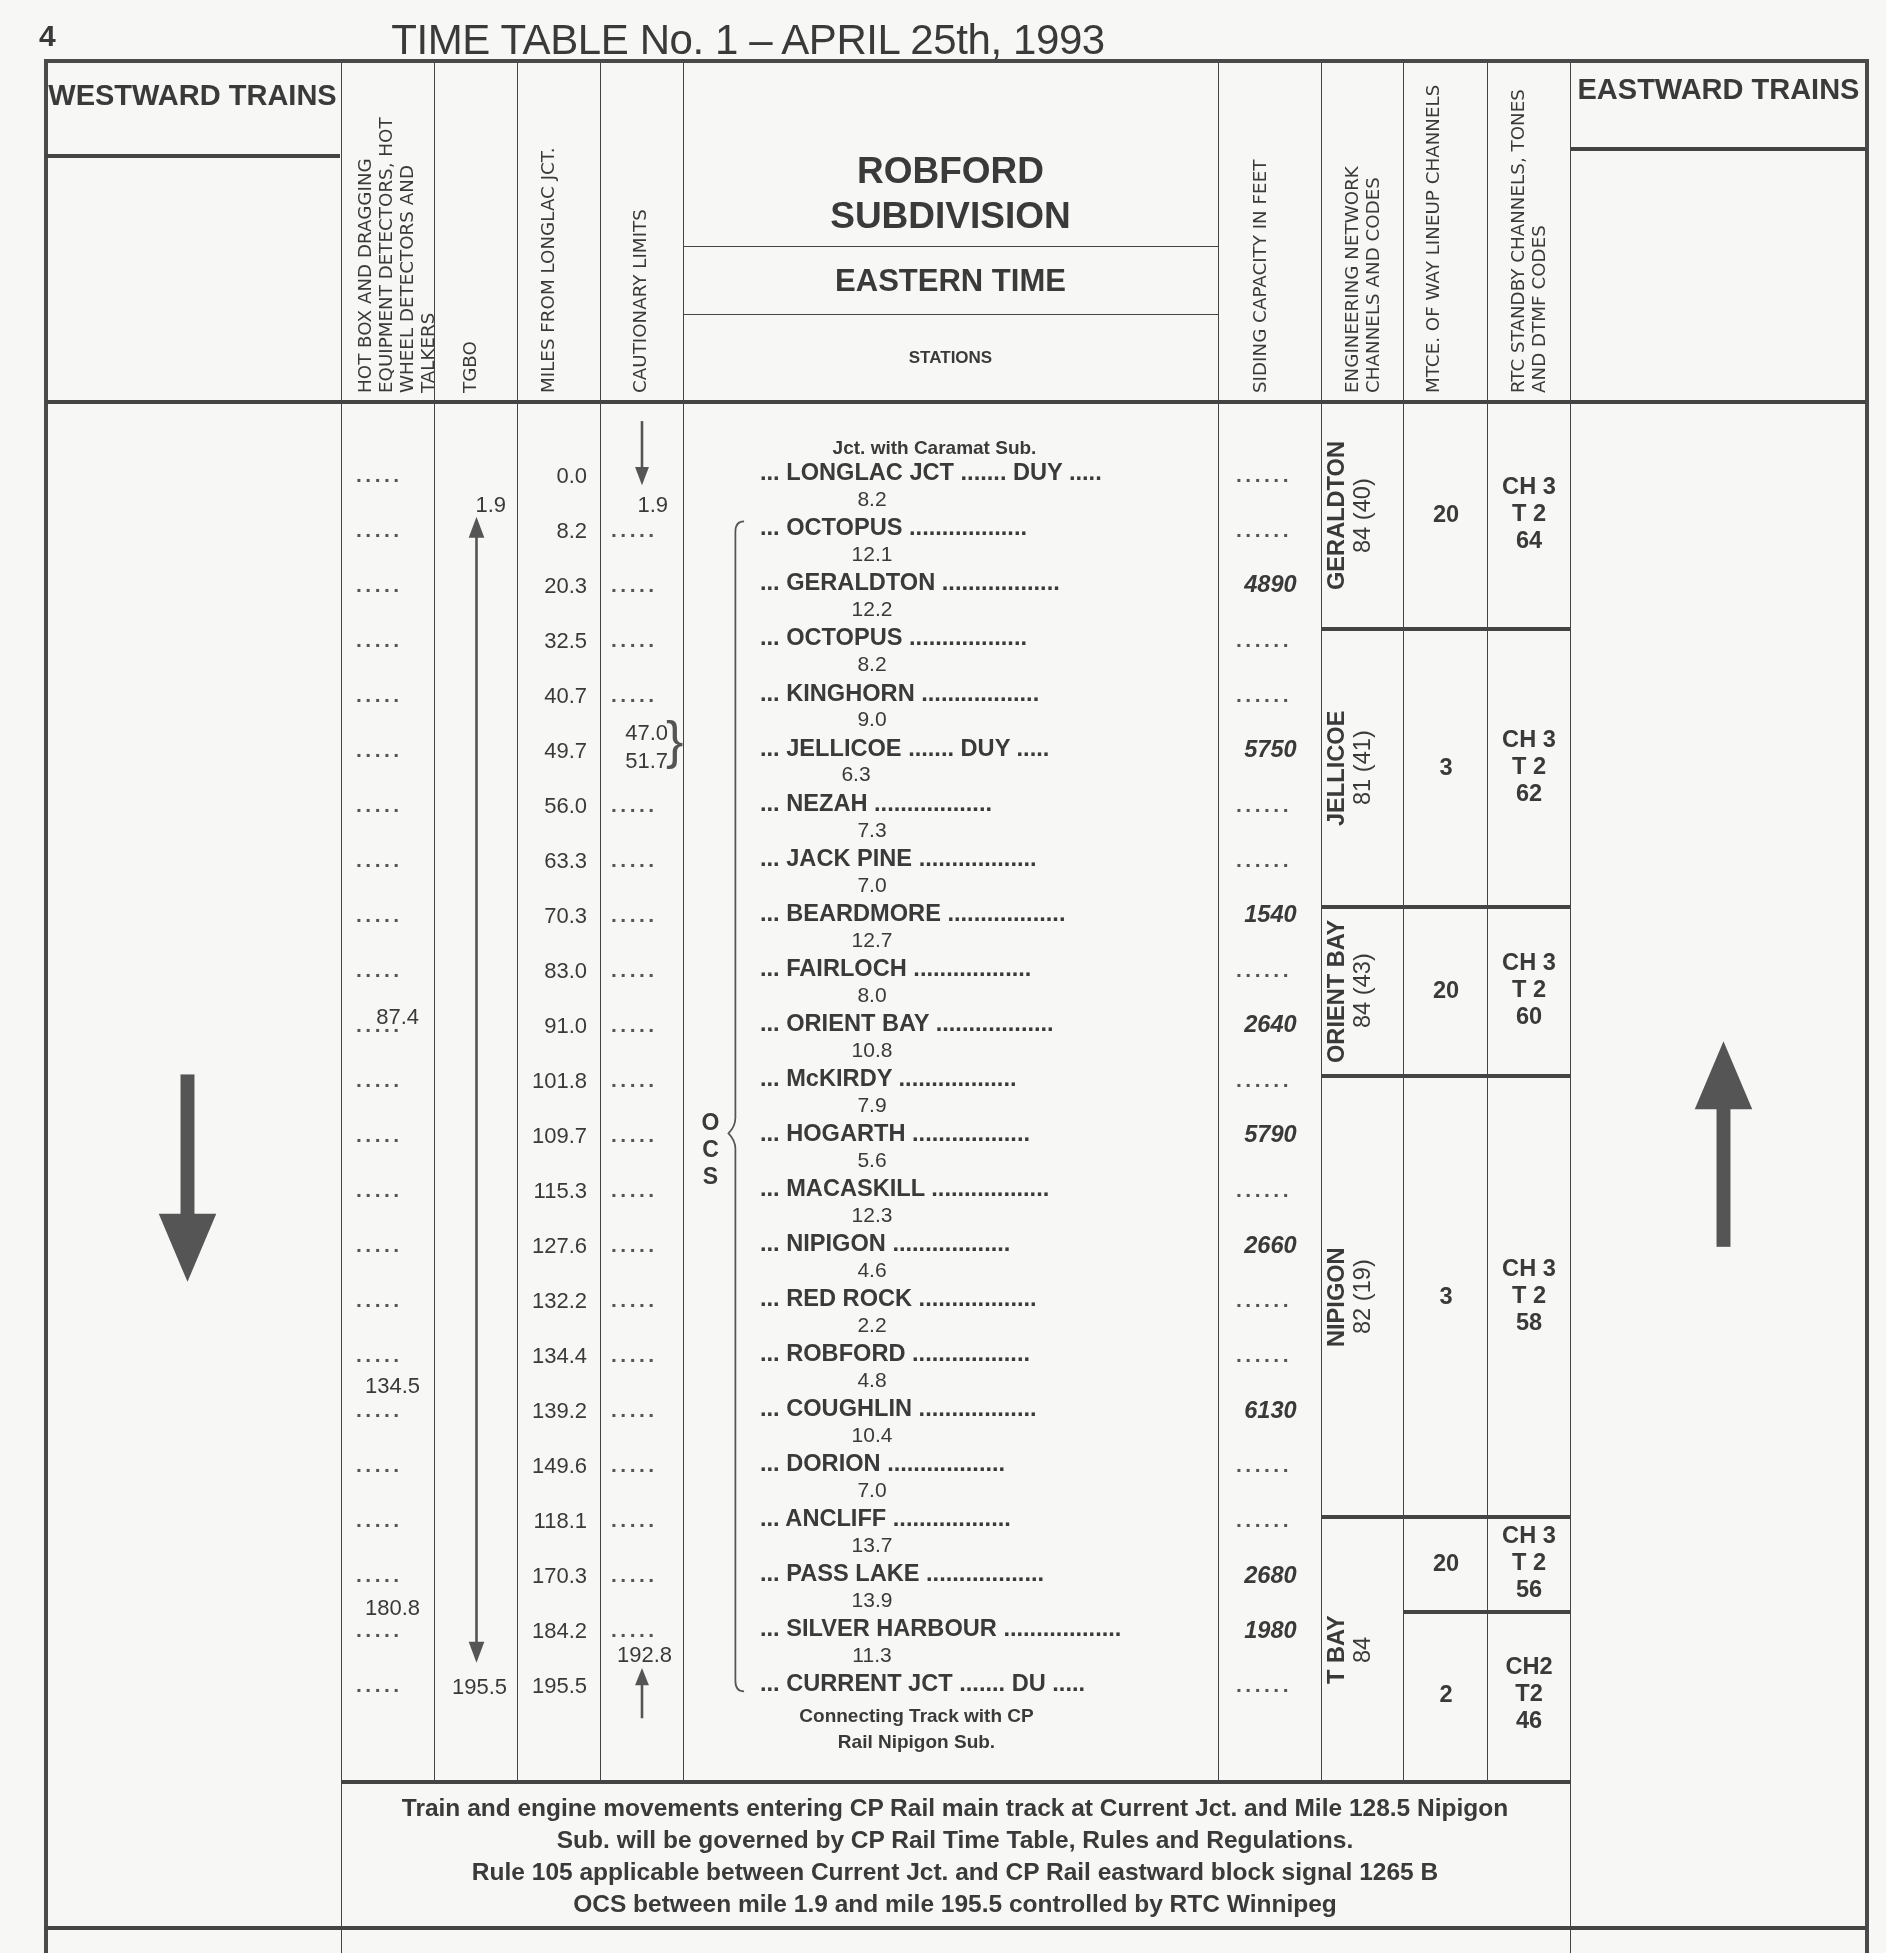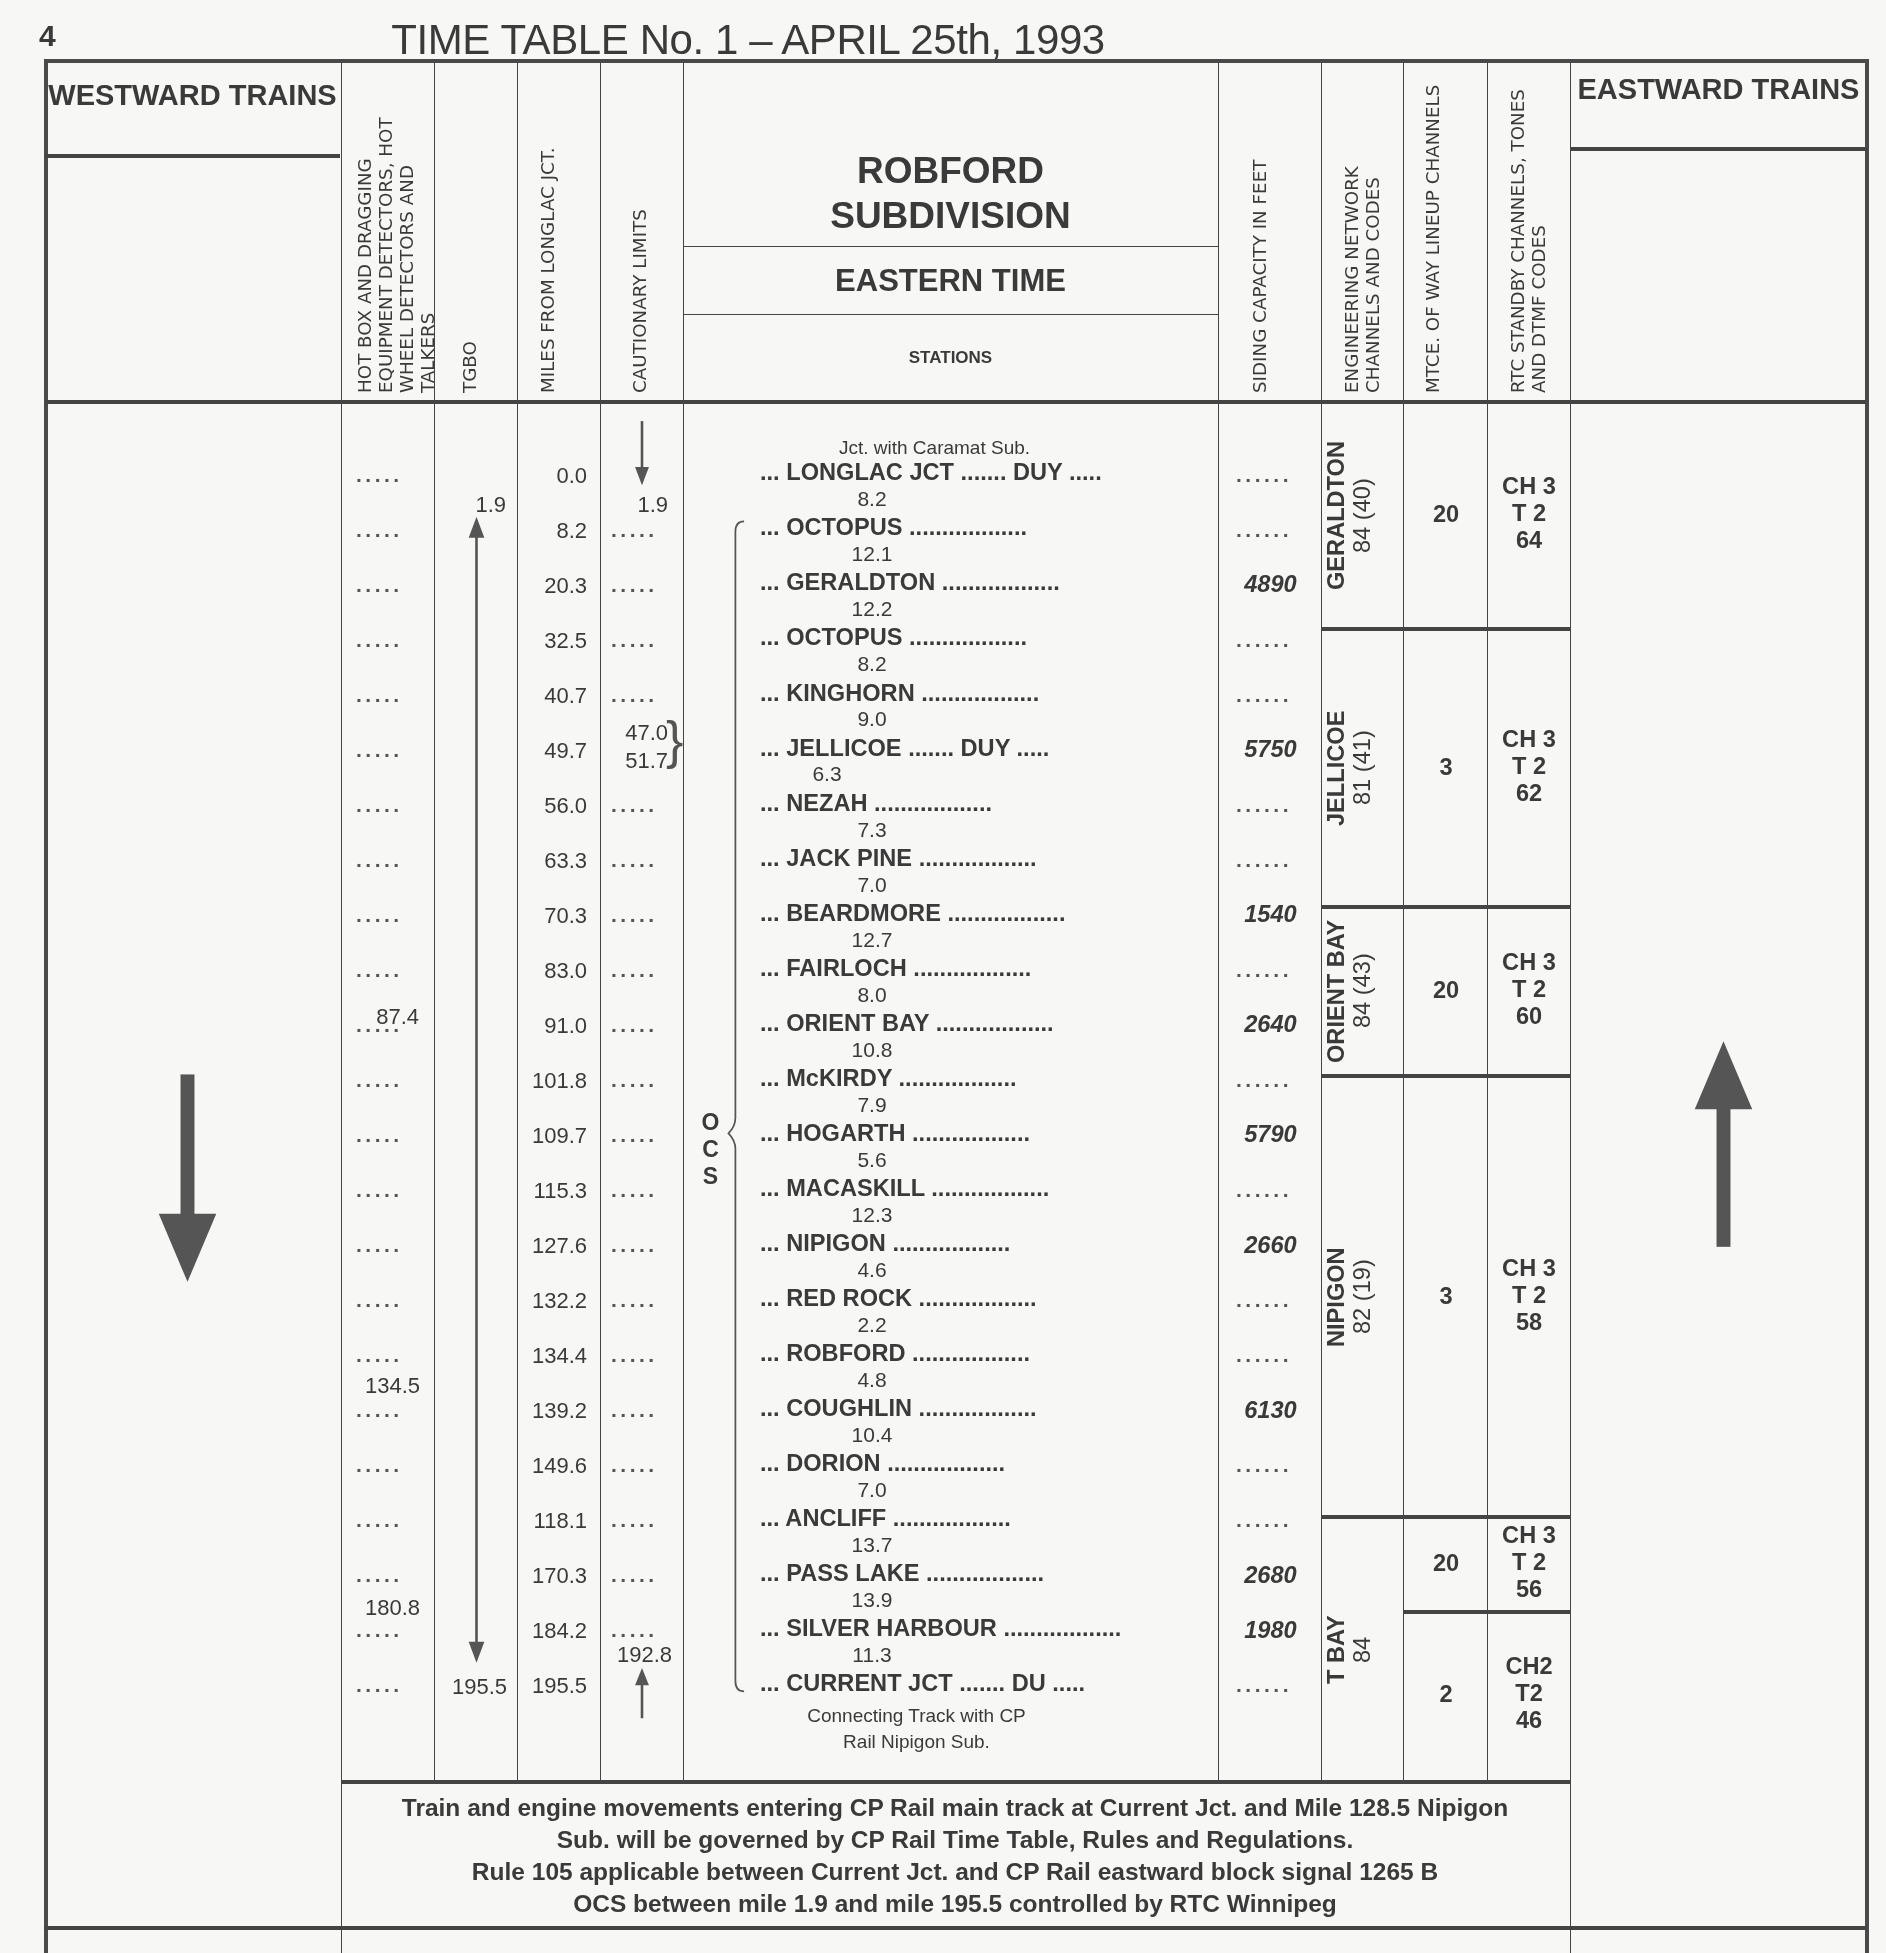--- a/index.html
+++ b/index.html
@@ -16,21 +16,21 @@
   .vhead { position: absolute; writing-mode: vertical-rl; transform: rotate(180deg); font-size: 18.3px; line-height: 21px; text-align: left; font-family: "DejaVu Sans", sans-serif; }
   .hdr-big { position: absolute; text-align: center; font-weight: bold; font-size: 30px; line-height: 33px; }
   .num { position: absolute; font-size: 22px; text-align: right; }
   .dots { position: absolute; font-size: 21px; letter-spacing: 3.5px; font-weight: bold; color: #555; }
   .station { position: absolute; font-size: 23.6px; font-weight: bold; white-space: nowrap; }
   .dist { position: absolute; font-size: 21px; text-align: center; width: 70px; }
   .cap { position: absolute; font-size: 23.6px; font-style: italic; font-weight: bold; width: 105px; text-align: center; }
   .zone { position: absolute; writing-mode: vertical-rl; transform: rotate(180deg); font-size: 23.6px; font-weight: bold; line-height: 26px; text-align: center; }
   .cell-c { position: absolute; text-align: center; font-size: 23.6px; font-weight: bold; line-height: 27px; }
   .note { position: absolute; left: 342px; width: 1226px; top: 1792px; text-align: center; font-size: 24.5px; font-weight: bold; line-height: 32px; }
-  .small-b { position: absolute; font-size: 19px; font-weight: normal; text-align: center; }
+  .small-b { position: absolute; font-size: 19px; font-weight: bold; text-align: center; }
 </style>
 </head>
 <body>
 
 <div class="abs page-num">4</div>
 <div class="abs page-title">TIME TABLE No. 1 – APRIL 25th, 1993</div>
 
 <div class="abs frame"></div>
 
 <div class="vline" style="left:341px;top:63px;height:1721px"></div>
@@ -103,21 +103,21 @@
     <div class="dots" style="left:356px;top:683px">.....</div>
     <div class="num" style="left:524px;top:683px;width:63px">40.7</div>
     <div class="dots" style="left:611px;top:683px">.....</div>
     <div class="station" style="left:760px;top:680px">... KINGHORN ..................</div>
     <div class="dots" style="left:1236px;top:683px">......</div>
     <div class="dist" style="left:837px;top:707px">9.0</div>
     <div class="dots" style="left:356px;top:738px">.....</div>
     <div class="num" style="left:524px;top:738px;width:63px">49.7</div>
     <div class="station" style="left:760px;top:735px">... JELLICOE ....... DUY .....</div>
     <div class="cap" style="left:1218px;top:736px">5750</div>
-    <div class="dist" style="left:792px;top:762px">6.3</div>
+    <div class="dist" style="left:821px;top:762px">6.3</div>
     <div class="dots" style="left:356px;top:793px">.....</div>
     <div class="num" style="left:524px;top:793px;width:63px">56.0</div>
     <div class="dots" style="left:611px;top:793px">.....</div>
     <div class="station" style="left:760px;top:790px">... NEZAH ..................</div>
     <div class="dots" style="left:1236px;top:793px">......</div>
     <div class="dist" style="left:837px;top:818px">7.3</div>
     <div class="dots" style="left:356px;top:848px">.....</div>
     <div class="num" style="left:524px;top:848px;width:63px">63.3</div>
     <div class="dots" style="left:611px;top:848px">.....</div>
     <div class="station" style="left:760px;top:845px">... JACK PINE ..................</div>

